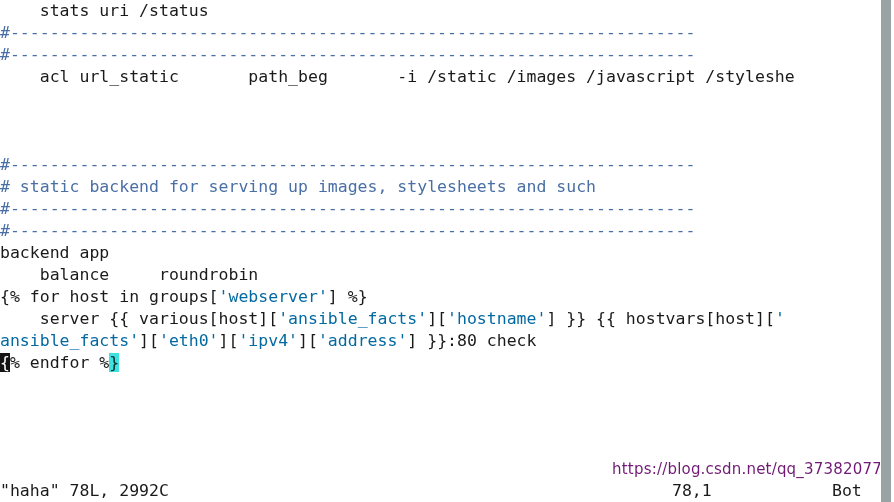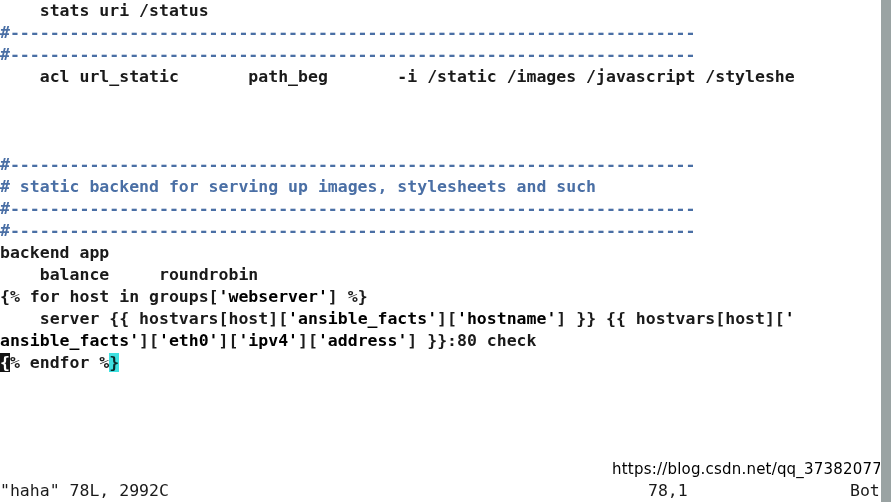--- a/index.html
+++ b/index.html
@@ -24,24 +24,23 @@
     overflow: hidden;
   }
   .line {
     height: 22px;
     line-height: 22px;
     font-size: 16.5px;
     letter-spacing: 0px;
     white-space: pre;
     color: #1a1a1a;
     font-family: "DejaVu Sans Mono", "Liberation Mono", monospace;
-    font-weight: bold;
   }
   .cmt { color: #4a6fa5; }
-  .str { color: #000000; }
+  .str { color: #0369a1; }
   .plain { color: #1a1a1a; }
   .brk-match {
     background: #141414;
     color: #ffffff;
   }
   .cursor {
     background: #3fe0e0;
     color: #0a2a2a;
   }
   
@@ -57,36 +56,36 @@
     color: #1a1a1a;
     font-family: "DejaVu Sans Mono", "Liberation Mono", monospace;
   }
   #status-file {
     position: absolute;
     left: 0;
     top: 0;
   }
   #status-pos {
     position: absolute;
-    left: 648px;
+    left: 672px;
     top: 0;
   }
   #status-scroll {
     position: absolute;
-    left: 850px;
+    left: 832px;
     top: 0;
     text-align: center;
   }
   
   #watermark {
     position: absolute;
     right: 12px;
     bottom: 24px;
     font-size: 15px;
-    color: #000000;
+    color: #701a75;
     font-family: "DejaVu Sans", "Liberation Sans", sans-serif;
     white-space: pre;
     letter-spacing: 0.2px;
     pointer-events: none;
   }
   
   #scrollbar-track {
     position: absolute;
     right: 0;
     top: 0;
@@ -117,21 +116,21 @@
       <div class="line"><span class="plain"></span></div>
       <div class="line"><span class="plain"></span></div>
       <div class="line"><span class="plain"></span></div>
       <div class="line"><span class="cmt">#---------------------------------------------------------------------</span></div>
       <div class="line"><span class="cmt"># static backend for serving up images, stylesheets and such</span></div>
       <div class="line"><span class="cmt">#---------------------------------------------------------------------</span></div>
       <div class="line"><span class="cmt">#---------------------------------------------------------------------</span></div>
       <div class="line"><span class="plain">backend app</span></div>
       <div class="line"><span class="plain">    balance     roundrobin</span></div>
       <div class="line"><span class="plain">{% for host in groups[</span><span class="str">'webserver'</span><span class="plain">] %}</span></div>
-      <div class="line"><span class="plain">    server {{ hostvars[host][</span><span class="str">'ansible_facts'</span><span class="plain">][</span><span class="str">'hostname'</span><span class="plain">] }} {{ hostvars[host][</span><span class="str">'</span></div>
+      <div class="line"><span class="plain">    server {{ various[host][</span><span class="str">'ansible_facts'</span><span class="plain">][</span><span class="str">'hostname'</span><span class="plain">] }} {{ hostvars[host][</span><span class="str">'</span></div>
       <div class="line"><span class="str">ansible_facts'</span><span class="plain">][</span><span class="str">'eth0'</span><span class="plain">][</span><span class="str">'ipv4'</span><span class="plain">][</span><span class="str">'address'</span><span class="plain">] }}:80 check</span></div>
       <div class="line"><span class="brk-match">{</span><span class="plain">% endfor %</span><span class="cursor">}</span></div>
     </div>
 
   <div id="statusline">
     <span id="status-file">"haha" 78L, 2992C</span>
     <span id="status-pos">78,1</span>
     <span id="status-scroll">Bot</span>
   </div>
 

